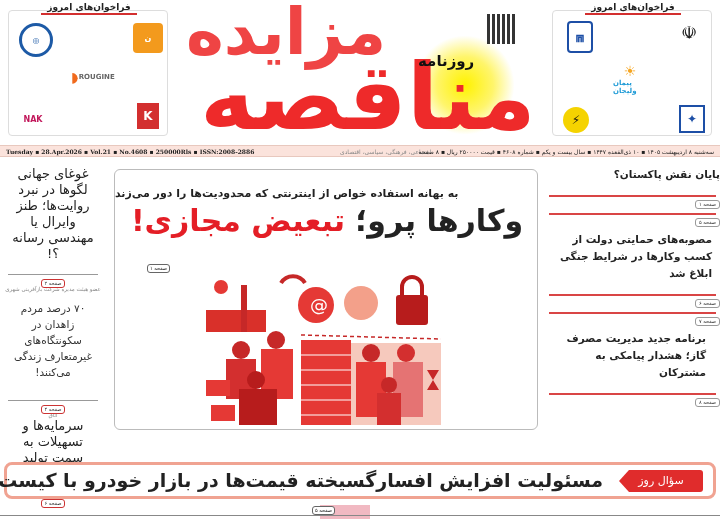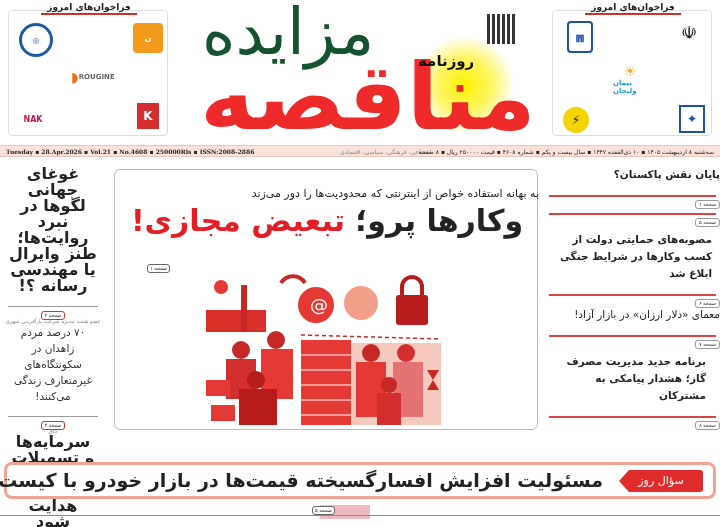--- a/index.html
+++ b/index.html
@@ -3,47 +3,47 @@
 <meta charset="utf-8">
 <style>
 *{box-sizing:border-box;margin:0;padding:0}
 body{width:720px;height:527px;background:#fff;font-family:"DejaVu Sans",sans-serif;position:relative;overflow:hidden;color:#222}
 
 .logo-box{position:absolute;top:10px;width:160px;height:126px;border:1px solid #ddd;border-radius:4px;background:#fff}
 .logo-hdr{position:absolute;top:0;font-size:9px;font-weight:bold;text-align:center;width:160px;direction:rtl}
 .logo-hdr span{border-bottom:2px solid #d32f2f;padding:0 6px 1px}
 .logo{position:absolute;display:flex;align-items:center;justify-content:center;font-size:8px;font-weight:bold}
 
-.mast-blue{position:absolute;left:202px;top:0px;font-size:64px;font-weight:normal;color:#14532d;direction:rtl;letter-spacing:-2px;line-height:1}
+.mast-blue{position:absolute;left:186px;top:0px;font-size:64px;font-weight:bold;color:#ef4444;direction:rtl;letter-spacing:-2px;line-height:1}
 .mast-red{position:absolute;left:200px;top:52px;font-size:92px;font-weight:bold;color:#ee2a2a;direction:rtl;letter-spacing:-4px;line-height:1}
 .sun{position:absolute;left:415px;top:35px;width:100px;height:100px;border-radius:50%;background:radial-gradient(circle,#fff200 0%,#fff56b 40%,rgba(255,255,255,0) 70%)}
 .ruz{position:absolute;left:418px;top:52px;font-size:15px;font-weight:bold;color:#111;direction:rtl}
 .qr{position:absolute;left:487px;top:14px;width:30px;height:30px;background:
  repeating-linear-gradient(90deg,#111 0 3px,#fff 3px 5px),#111;opacity:.85}
 
 .info-bar{position:absolute;left:0;top:145px;width:720px;height:12px;background:#fbe3dc;border-top:1px solid #e8c8be;border-bottom:1px solid #e8c8be}
 .info-left{position:absolute;left:6px;top:0;font-size:6px;font-weight:bold;font-family:"DejaVu Serif",serif;line-height:11px}
 .info-right{position:absolute;right:6px;top:0;font-size:6px;direction:rtl;line-height:11px}
 .info-mid{position:absolute;left:340px;top:0;font-size:6px;color:#888;direction:rtl;line-height:11px}
 
 .col-left{position:absolute;left:0;top:162px;width:106px;height:268px;direction:rtl;text-align:center}
 .col-right{position:absolute;left:545px;top:162px;width:175px;height:290px;direction:rtl;text-align:right}
-.ltitle{font-size:16px;font-weight:bold;line-height:16px;color:#222}
+.ltitle{font-size:13px;font-weight:normal;line-height:16px;color:#222}
 .lsub{font-size:10.5px;line-height:16px;color:#333}
 .tiny{font-size:5.5px;color:#888;margin-top:6px}
 .sep{position:relative;height:12px;margin:6px 0}
 .sep .line{position:absolute;left:8px;right:8px;top:6px;border-top:1px solid #999}
 .sep .badge{position:relative;display:inline-block;background:#fff;border:1px solid #c33;border-radius:3px;font-size:5px;padding:0 3px;line-height:7px;top:2px;color:#333}
 .rsep .line{border-top:2px solid #d94545;left:4px;right:4px}
 .rsep .badge{border-color:#999}
 .rtitle{font-size:10.5px;font-weight:bold;line-height:17px;margin-top:12px}
 .rsub{font-size:10.5px;line-height:17px;margin-top:4px}
 
 .main-box{position:absolute;left:114px;top:169px;width:424px;height:261px;border:1px solid #bbb;border-radius:6px;background:#fff}
-.kicker{position:absolute;left:0;width:424px;top:17px;text-align:right;font-size:11px;font-weight:normal;direction:rtl}
+.kicker{position:absolute;left:0;width:424px;top:17px;text-align:left;font-size:11px;font-weight:bold;direction:rtl}
 .headline{position:absolute;left:0;width:424px;top:33px;text-align:center;font-size:30px;font-weight:bold;direction:rtl;letter-spacing:-1px}
 .headline .red{color:#e41e26}
 .page-badge{position:absolute;border:1px solid #666;border-radius:3px;font-size:5px;padding:0 2px;line-height:7px;background:#fff}
 .illus{position:absolute;left:86px;top:95px;width:248px;height:160px}
 
 .q-bar{position:absolute;left:4px;top:462px;width:712px;height:37px;border:3px solid #f0a392;border-radius:8px;background:#fff}
 .q-label{position:absolute;right:10px;top:5px;width:84px;height:22px;background:#e02c2c;color:#fff;font-size:11px;line-height:22px;text-align:center;direction:rtl;clip-path:polygon(10px 0,100% 0,100% 100%,10px 100%,0 50%);border-radius:3px}
 .q-text{position:absolute;right:110px;top:4px;font-size:19px;font-weight:bold;direction:rtl;white-space:nowrap}
 .bottom-line{position:absolute;left:0;top:515px;width:720px;border-top:1px solid #888}
 .jeld{position:absolute;left:320px;top:505px;width:50px;height:14px;background:#e88a9a;opacity:.6}
@@ -91,21 +91,21 @@
   <div class="info-right">سه‌شنبه ۸ اردیبهشت ۱۴۰۵ ▪ ۱۰ ذی‌القعده ۱۴۴۷ ▪ سال بیست و یکم ▪ شماره ۴۶۰۸ ▪ قیمت ۲۵۰۰۰۰ ریال ▪ ۸ صفحه</div>
 </div>
 
 <div class="col-left">
   <div style="padding-top:4px">
     <div class="ltitle" style="padding:0 8px">غوغای جهانی لگوها در نبرد روایت‌ها؛ طنز وایرال یا مهندسی رسانه ؟!</div>
   </div>
   <div class="sep"><div class="line"></div><span class="badge">صفحه ۲</span></div>
   <div>
     <div class="tiny">عضو هیئت مدیره شرکت بازآفرینی شهری</div>
-    <div class="lsub" style="padding:0 12px">۷۰ درصد مردم زاهدان در سکونتگاه‌های غیرمتعارف زندگی می‌کنند!</div>
+    <div class="lsub" style="padding:8px 12px">۷۰ درصد مردم زاهدان در سکونتگاه‌های غیرمتعارف زندگی می‌کنند!</div>
   </div>
   <div class="sep"><div class="line"></div><span class="badge">صفحه ۴</span></div>
   <div>
     <div class="tiny">اتاق</div>
     <div class="ltitle" style="padding:0 10px">سرمایه‌ها و تسهیلات به سمت تولید هدایت شود</div>
   </div>
   <div class="sep"><div class="line"></div><span class="badge">صفحه ۶</span></div>
 </div>
 
 <div class="main-box">
@@ -152,21 +152,20 @@
     <path d="M226 105 h12 l-6 10 l6 10 h-12 l6 -10 z" fill="#c62828"></path>
   </svg>
 </div>
 
 <div class="col-right">
   <div class="rtitle" style="margin-top:4px">پایان نقش پاکستان؟</div>
   <div class="sep rsep"><div class="line"></div><span class="badge">صفحه ۱</span></div>
   <div class="sep rsep"><div class="line"></div><span class="badge">صفحه ۵</span></div>
   <div class="rtitle" style="padding:0 8px">مصوبه‌های حمایتی دولت از کسب وکارها در شرایط جنگی ابلاغ شد</div>
   <div class="sep rsep"><div class="line"></div><span class="badge">صفحه ۶</span></div>
-  <div class="rsub">معمای «دلار ارزان» در بازار آزاد!</div>
   <div class="sep rsep"><div class="line"></div><span class="badge">صفحه ۷</span></div>
   <div class="rtitle" style="padding:0 14px">برنامه جدید مدیریت مصرف گاز؛ هشدار پیامکی به مشترکان</div>
   <div class="sep rsep"><div class="line"></div><span class="badge">صفحه ۸</span></div>
 </div>
 
 <div class="q-bar">
   <div class="q-label">سؤال روز</div>
   <div class="q-text">مسئولیت افزایش افسارگسیخته قیمت‌ها در بازار خودرو با کیست؟</div>
 </div>
 <div class="jeld"></div>

